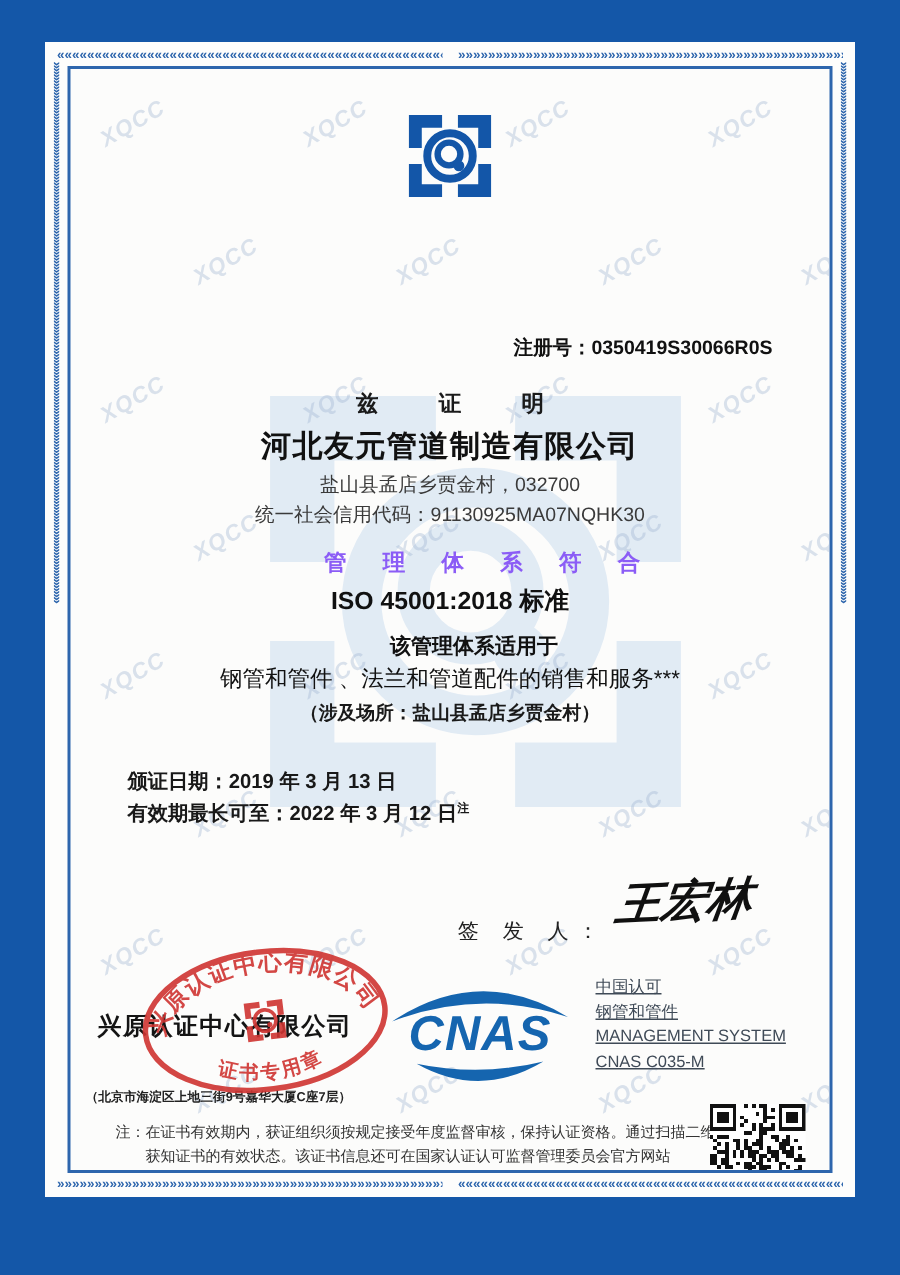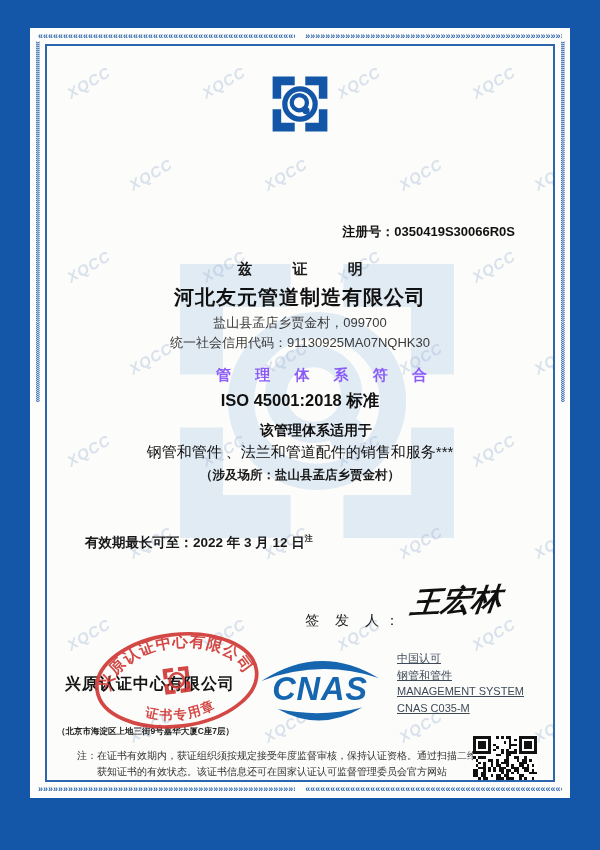--- a/index.html
+++ b/index.html
@@ -159,30 +159,31 @@
               <circle cx="49" cy="48" r="11.5" stroke-width="6.5"></circle>
             </g>
             <circle cx="59" cy="60" r="5.5" fill="currentColor"></circle>
           </svg>
         </div>
 
         <div class="abs reg-line">注册号：0350419S30066R0S</div>
 
         <div class="abs ctr certify">兹 证 明</div>
         <div class="abs ctr company">河北友元管道制造有限公司</div>
-        <div class="abs ctr addr">盐山县孟店乡贾金村，099700</div>
+        <div class="abs ctr addr">盐山县孟店乡贾金村，032700</div>
         <div class="abs ctr code">统一社会信用代码：91130925MA07NQHK30</div>
 
         <div class="abs ctr conform">管 理 体 系 符 合</div>
         <div class="abs ctr standard">ISO 45001:2018 标准</div>
 
         <div class="abs ctr scope-h">该管理体系适用于</div>
         <div class="abs ctr scope">钢管和管件 、法兰和管道配件的销售和服务***</div>
         <div class="abs ctr sites">（涉及场所：盐山县孟店乡贾金村）</div>
 
+        <div class="abs issue-date">颁证日期：2019 年 3 月 13 日</div>
         <div class="abs valid-date"><span>有效期最长可至：2022 年 3 月 12 日</span><sup>注</sup></div>
 
         <div class="abs sign-row">
           <span class="sign-label">签 发 人：</span>
           <span class="signature">王宏林</span>
         </div>
 
         <div class="abs bottom-row">
           <div class="org-name">兴原认证中心有限公司</div>
           <div class="org-addr">（北京市海淀区上地三街9号嘉华大厦C座7层）</div>

